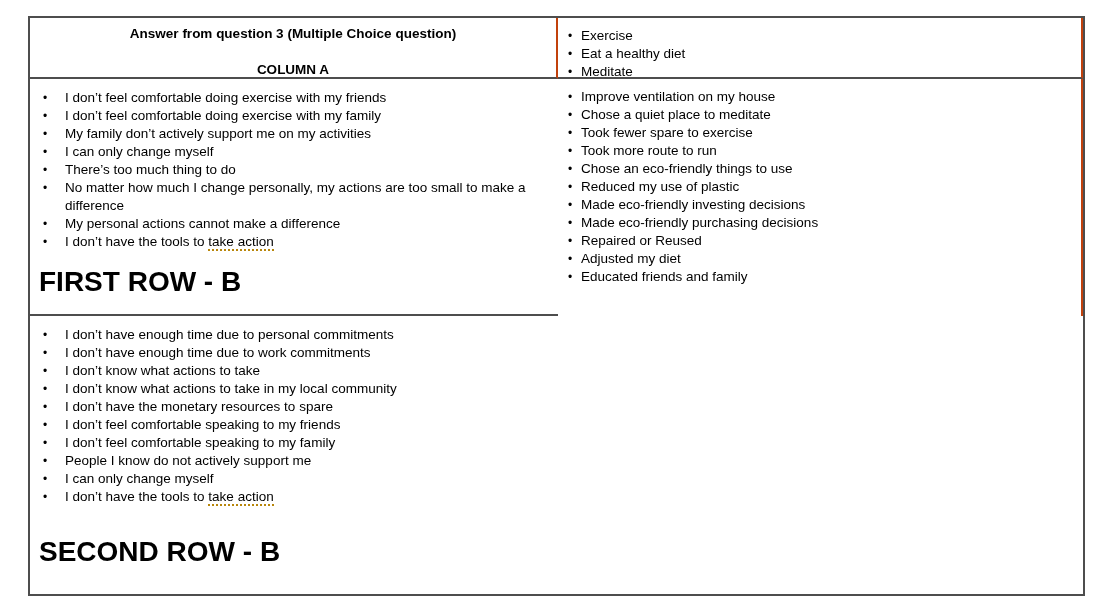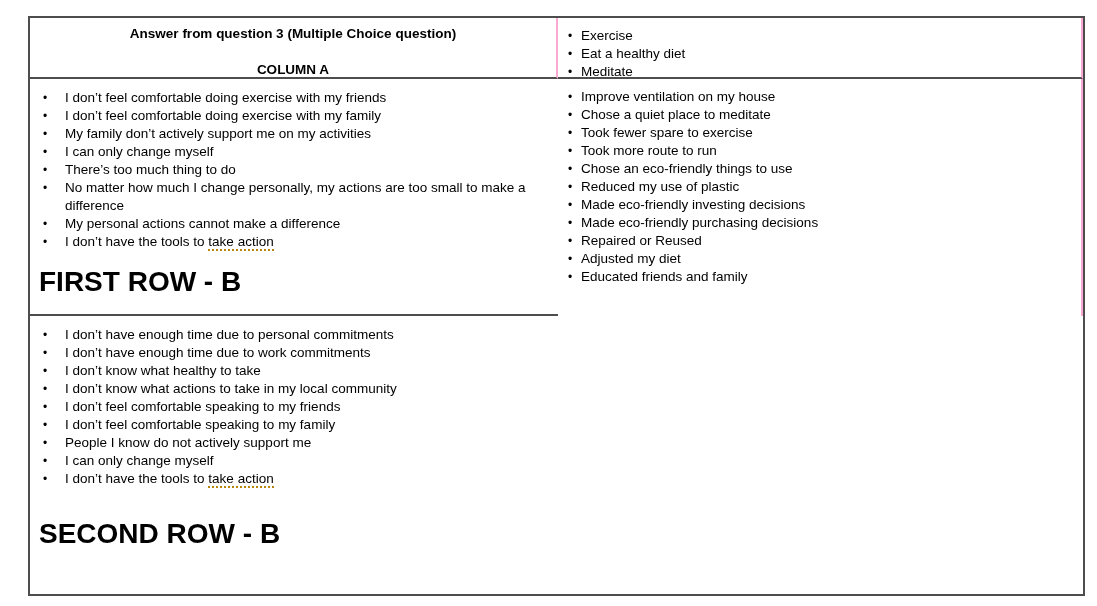--- a/index.html
+++ b/index.html
@@ -25,21 +25,21 @@
     width: 1057px;
     height: 580px;
     border: 2px solid #4d4d4d;
     display: grid;
     grid-template-columns: 528px 1fr;
     grid-template-rows: 61px 237px 1fr;
     background: #ffffff;
   }
   .cell {
     overflow: hidden;
-    border-right: 2px solid #f9a8d4;
+    border-right: 2px solid #c2410c;
     border-bottom: 2px solid #4d4d4d;
   }
   .cell.col-b { border-right: none; }
   .cell.last-row { border-bottom: none; }
 
   
   .header-cell {
     display: flex;
     flex-direction: column;
     align-items: center;
@@ -134,22 +134,23 @@
           <li>Repaired or Reused</li>
           <li>Adjusted my diet</li>
           <li>Educated friends and family</li>
         </ul>
       <div class="row-label label-r2a">SECOND ROW - A</div>
     </div>
     <div class="cell col-b last-row body-cell">
       <ul class="list list-b">
           <li>I don’t have enough time due to personal commitments</li>
           <li>I don’t have enough time due to work commitments</li>
-          <li>I don’t know what healthy to take</li>
+          <li>I don’t know what actions to take</li>
           <li>I don’t know what actions to take in my local community</li>
+          <li>I don’t have the monetary resources to spare</li>
           <li>I don’t feel comfortable speaking to my friends</li>
           <li>I don’t feel comfortable speaking to my family</li>
           <li>People I know do not actively support me</li>
           <li>I can only change myself</li>
           <li>I don’t have the tools to <span class="dotted-underline">take action</span></li>
         </ul>
       <div class="row-label label-r2b">SECOND ROW - B</div>
     </div>
 
   </div>

